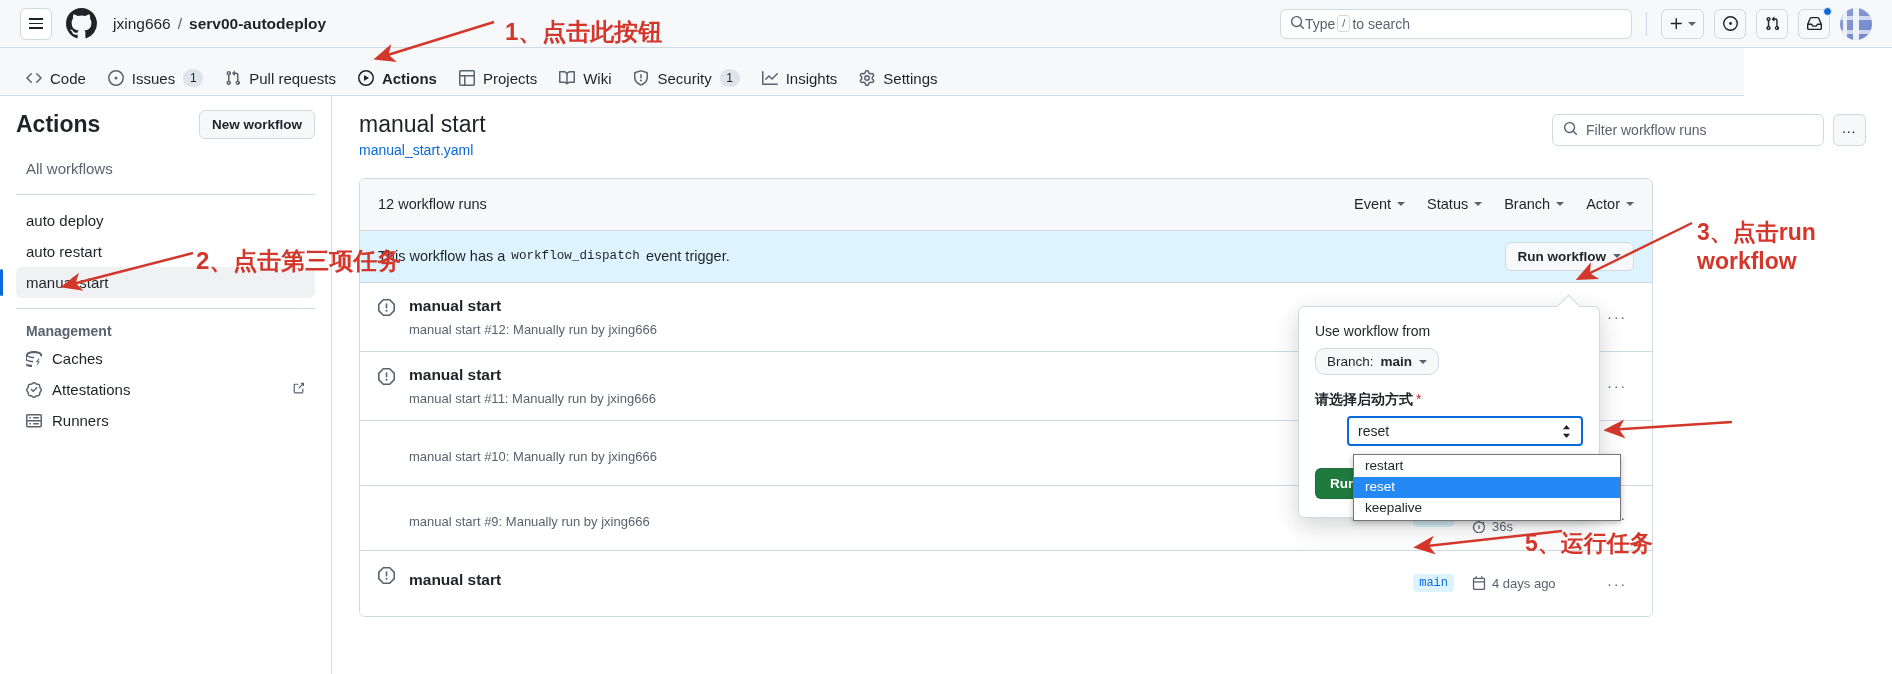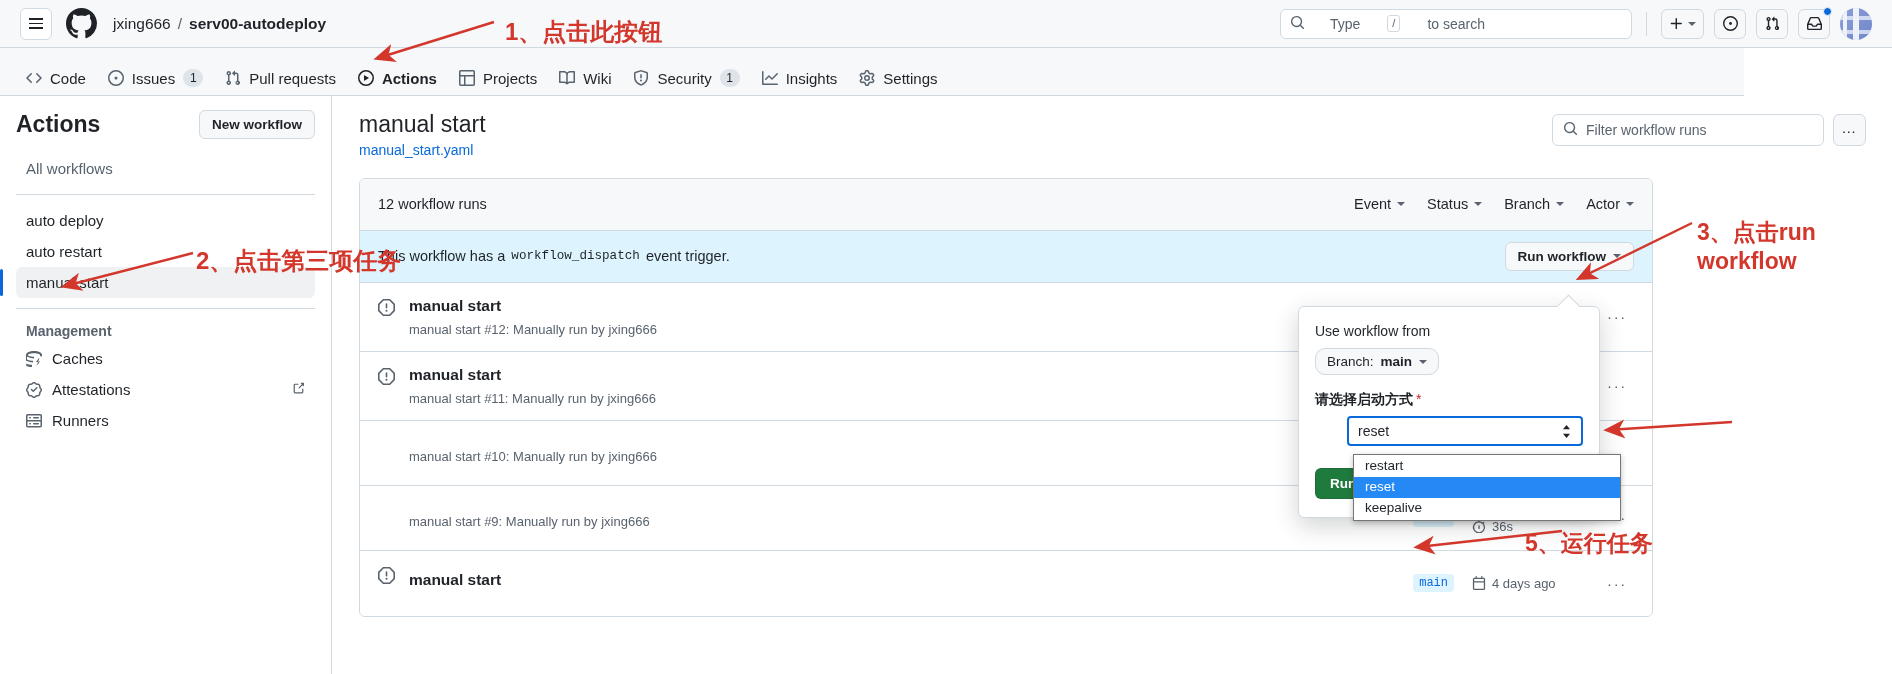--- a/index.html
+++ b/index.html
@@ -27,21 +27,21 @@
   }
   .hamburger i { display:block; width:14px; height:1.6px; background:#1f2328; }
   .gh-mark { margin-left:14px; flex:none; display:flex; align-items:center; }
   .breadcrumb { margin-left:16px; display:flex; align-items:center; font-size:15.5px; white-space:nowrap;justify-content:center;}
   .breadcrumb .owner { color:#1f2328; font-weight:400; }
   .breadcrumb .sep { color:#59636e; margin:0 7px; }
   .breadcrumb .repo { color:#1f2328; font-weight:600; }
   .header-right { margin-left:auto; display:flex; align-items:center; gap:10px; }
   .search-box {
     width:352px; height:30px; border:1px solid #d1d9e0; border-radius:6px;
-    background:#fff; display:flex; align-items:center; padding:0 9px; gap:25px;
+    background:#fff; display:flex; align-items:center; padding:0 9px; gap:0;
     color:#59636e; font-size:14px; cursor:text;margin-left:48px;
   }
   .slash-key {
     border:1px solid #d1d9e0; border-radius:3px; font-size:11px; line-height:1;
     padding:2px 4px; color:#59636e; display:inline-block; margin:0 2px;
   }
   .divider-v { width:1px; height:24px; background:#d1d9e0; margin:0 4px; }
   .icon-btn {
     height:30px; min-width:32px; border:1px solid #d1d9e0; border-radius:6px;
     background:#f6f8fa; display:flex; align-items:center; justify-content:center;

